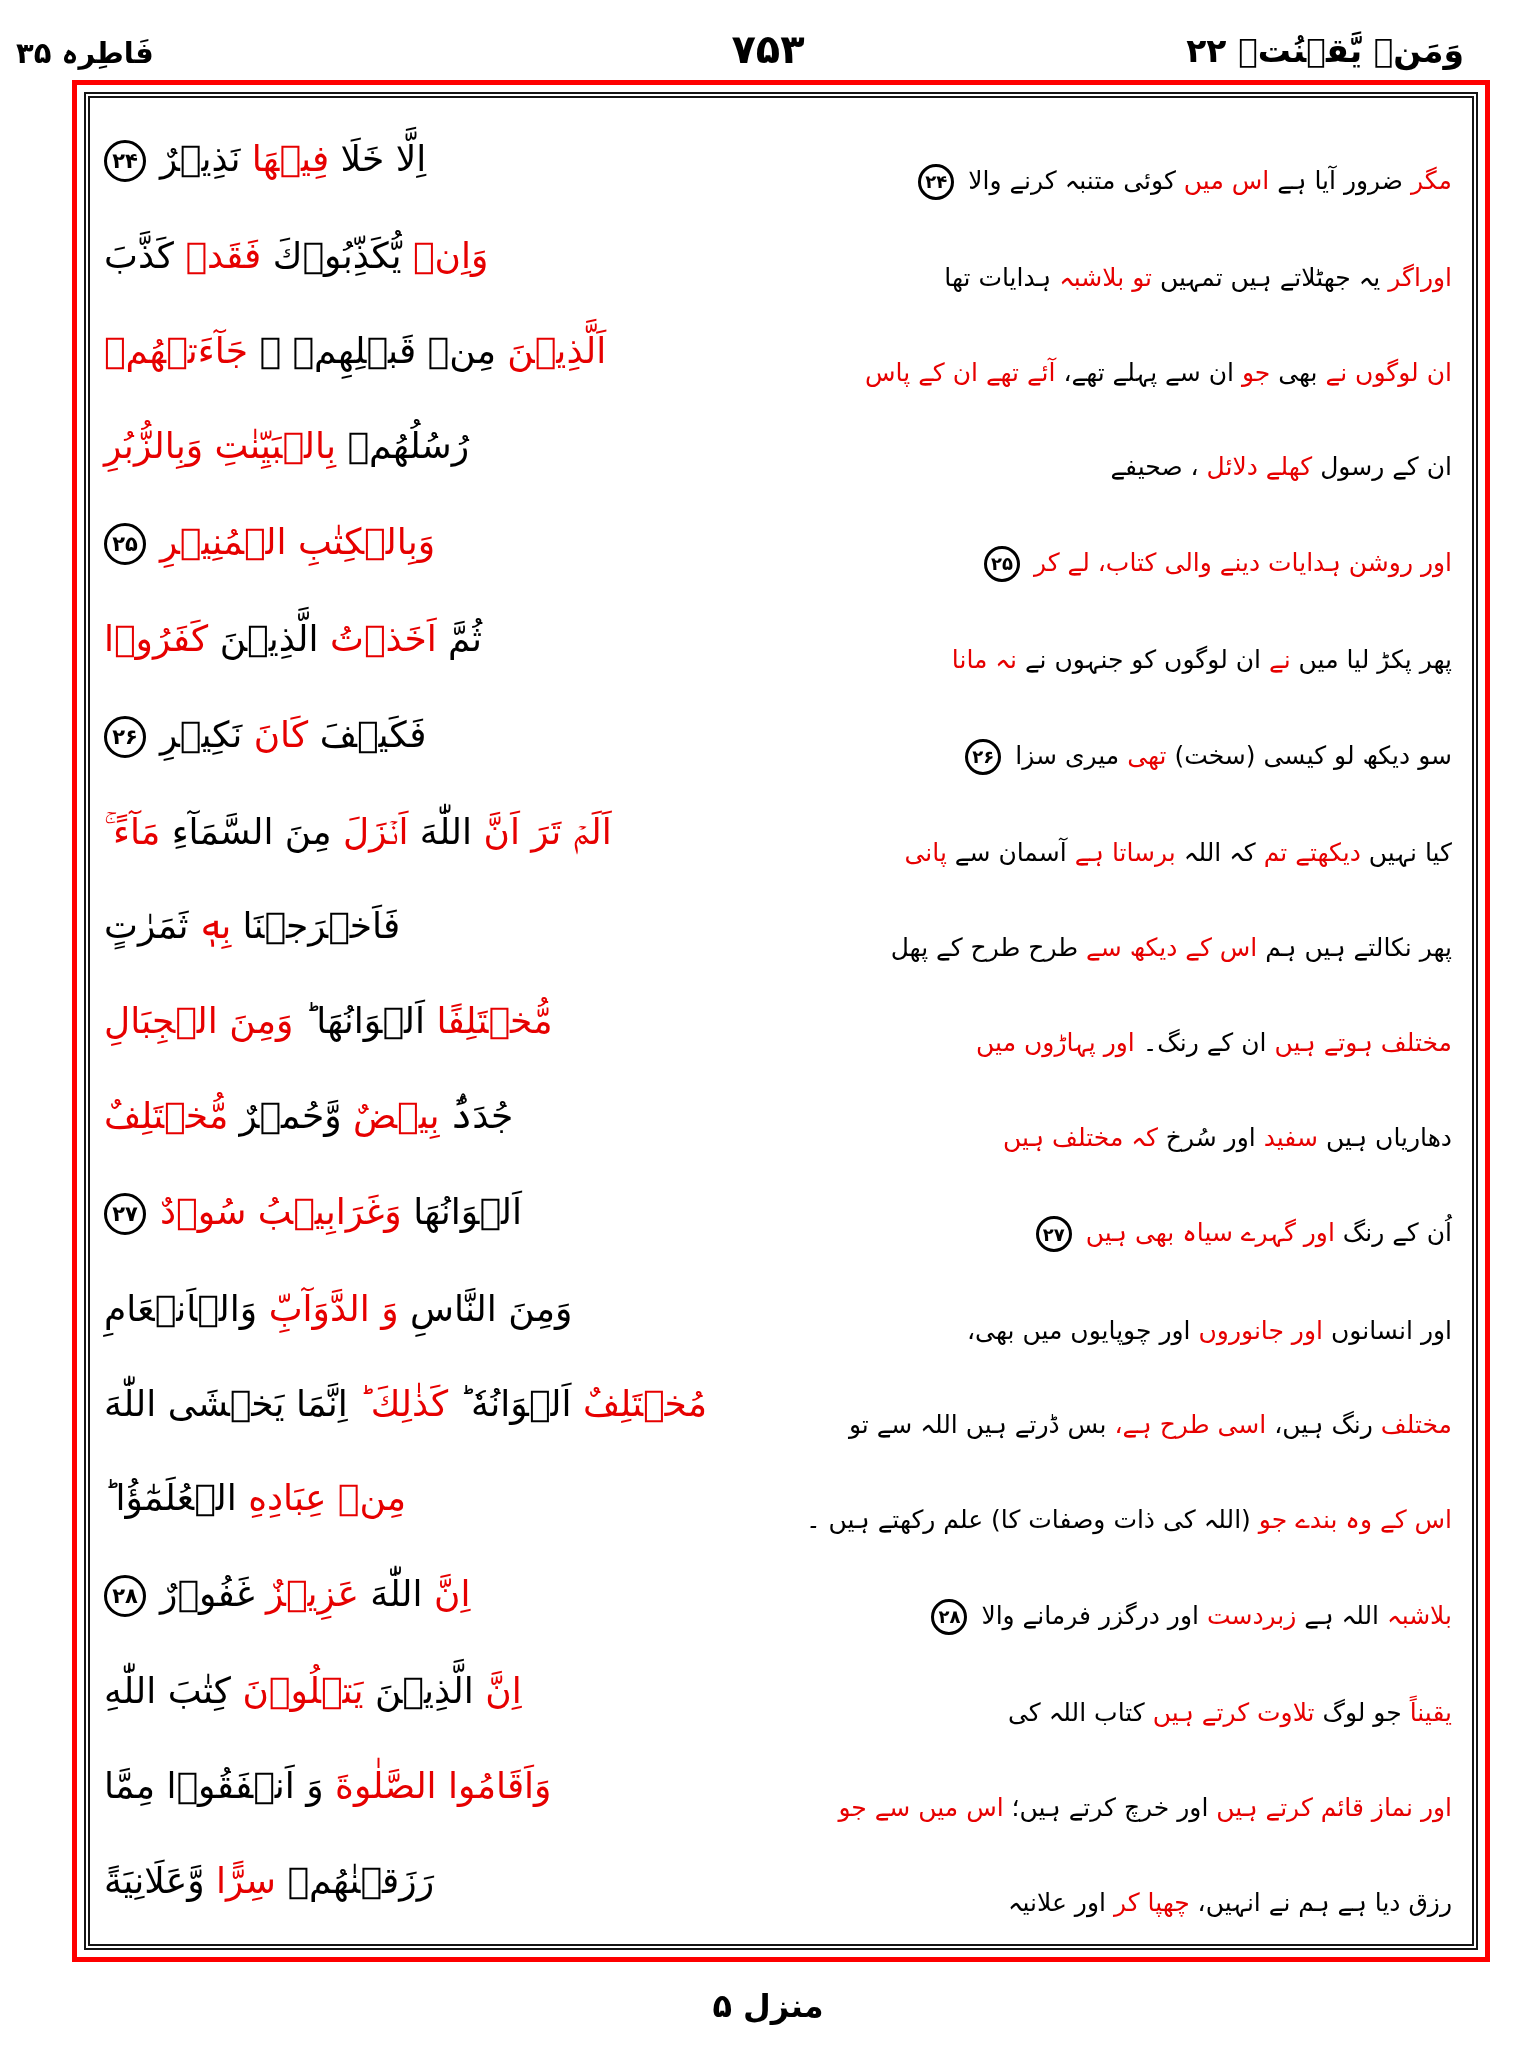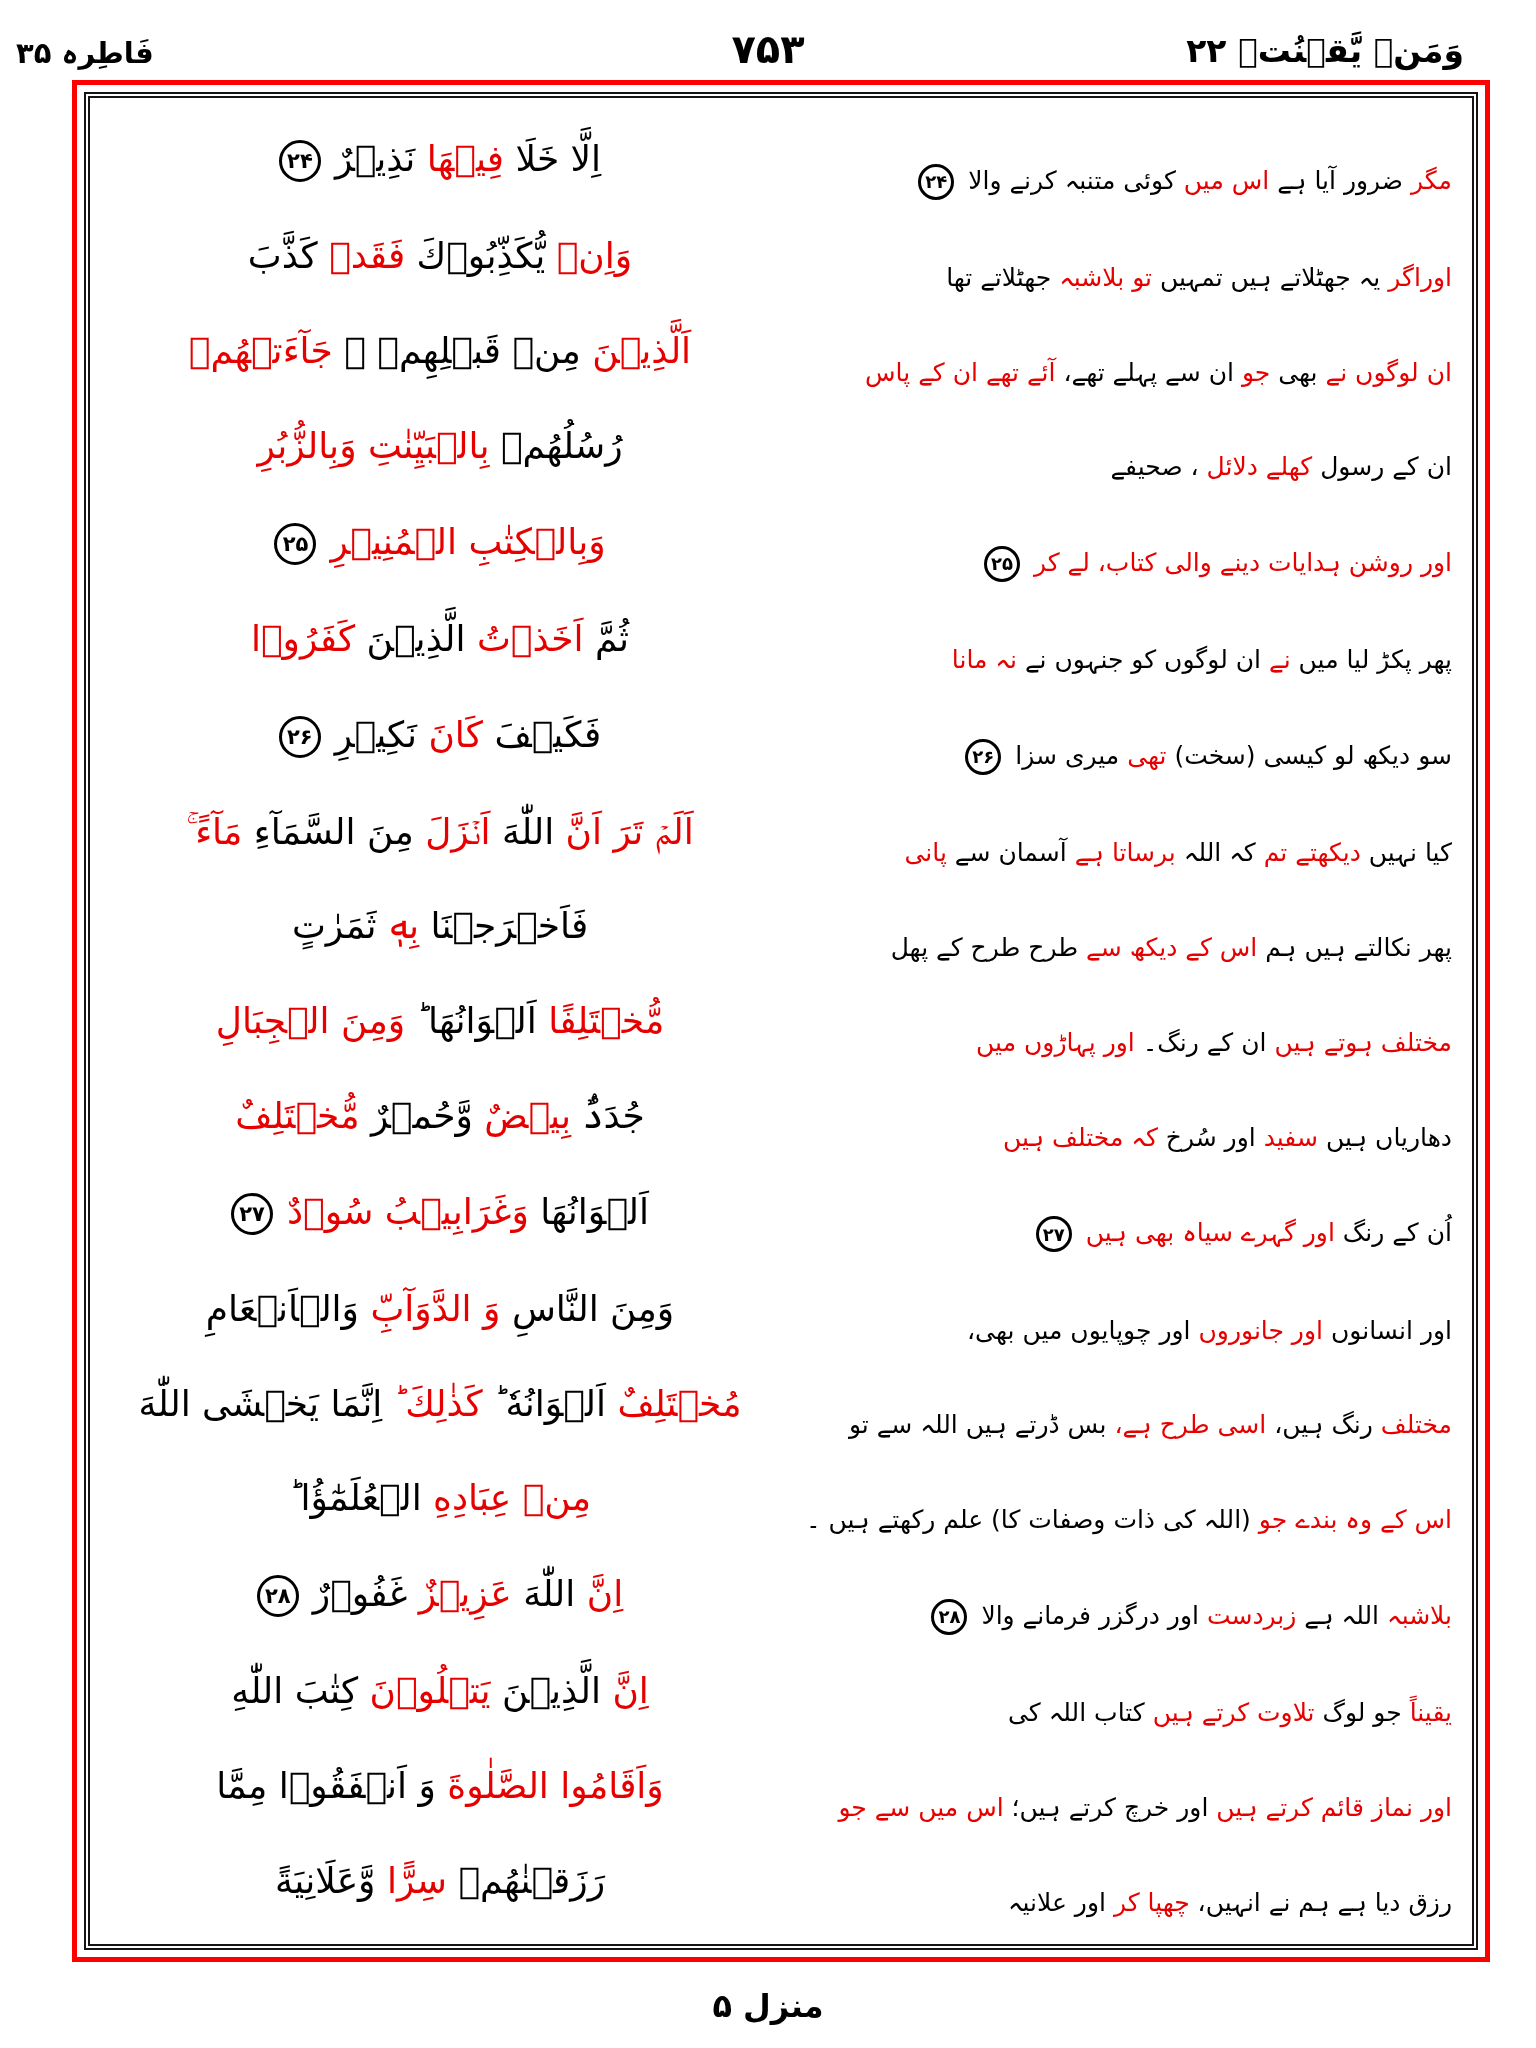--- a/index.html
+++ b/index.html
@@ -29,21 +29,21 @@
   .frame-black{
     width:100%;height:100%;box-sizing:border-box;
     border:6px double var(--frame-black,#111);
     padding:12px 20px 16px 14px;
   }
 
   
   .lines{height:100%;display:flex;flex-direction:column;justify-content:space-around;}
   .row{display:flex;flex-direction:row-reverse;align-items:center;}
   .arabic{
-    width:672px;flex:0 0 672px;direction:rtl;text-align:center;
+    width:672px;flex:0 0 672px;direction:rtl;text-align:left;
     font-size:36px;line-height:1.25;white-space:nowrap;
   }
   .urdu{
     flex:1 1 auto;direction:rtl;text-align:right;
     font-size:25px;line-height:1.3;white-space:nowrap;
     padding-left:6px;
     margin-top:45px;
   }
   .ink{color:var(--ink,#000);}
   .red{color:var(--text-red,#e60000);}
@@ -77,21 +77,21 @@
 
   <div class="frame-red">
     <div class="frame-black">
       <div class="lines">
           <div class="row">
     <div class="arabic"><span class="ink">اِلَّا خَلَا </span><span class="red">فِیۡهَا </span><span class="ink">نَذِیۡرٌ</span><span class="marker m-arabic">۲۴</span></div>
     <div class="urdu"><span class="red">مگر </span><span class="ink">ضرور آیا ہے </span><span class="red">اس میں </span><span class="ink">کوئی متنبہ کرنے والا</span><span class="marker m-urdu">۲۴</span></div>
   </div>
           <div class="row">
     <div class="arabic"><span class="red">وَاِنۡ </span><span class="ink">یُّکَذِّبُوۡكَ </span><span class="red">فَقَدۡ </span><span class="ink">کَذَّبَ</span></div>
-    <div class="urdu"><span class="red">اوراگر </span><span class="ink">یہ جھٹلاتے ہیں تمہیں </span><span class="red">تو بلاشبہ </span><span class="ink">جھٹلاتے تھا</span></div>
+    <div class="urdu"><span class="red">اوراگر </span><span class="ink">یہ جھٹلاتے ہیں تمہیں </span><span class="red">تو بلاشبہ </span><span class="ink">ہدایات تھا</span></div>
   </div>
           <div class="row">
     <div class="arabic"><span class="red">اَلَّذِیۡنَ </span><span class="ink">مِنۡ قَبۡلِهِمۡ ۚ </span><span class="red">جَآءَتۡهُمۡ</span></div>
     <div class="urdu"><span class="red">ان لوگوں نے </span><span class="ink">بھی </span><span class="red">جو </span><span class="ink">ان سے پہلے تھے، </span><span class="red">آئے تھے ان کے پاس</span></div>
   </div>
           <div class="row">
     <div class="arabic"><span class="ink">رُسُلُهُمۡ </span><span class="red">بِالۡبَیِّنٰتِ وَبِالزُّبُرِ</span></div>
     <div class="urdu"><span class="ink">ان کے رسول </span><span class="red">کھلے دلائل </span><span class="ink">، صحیفے</span></div>
   </div>
           <div class="row">

